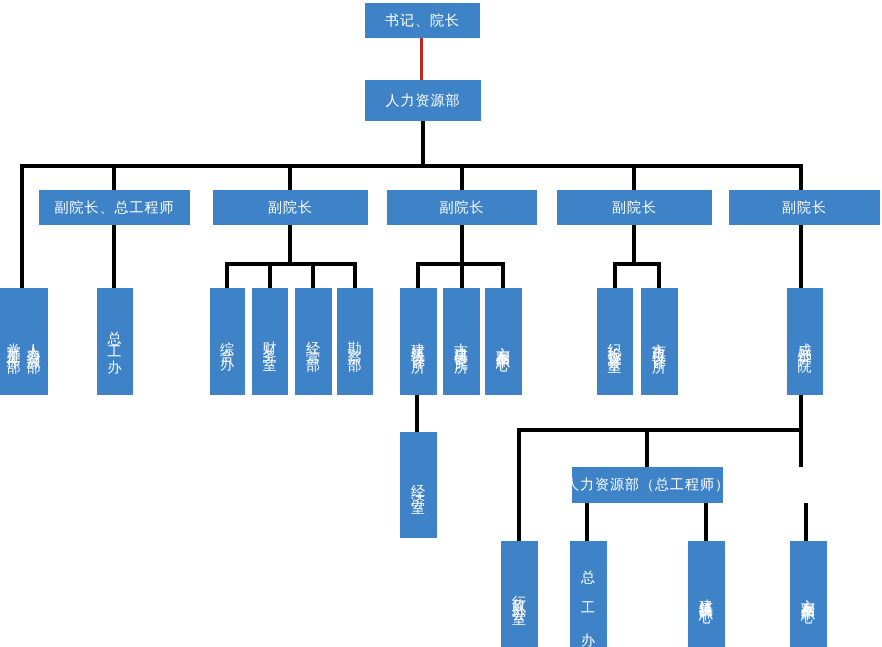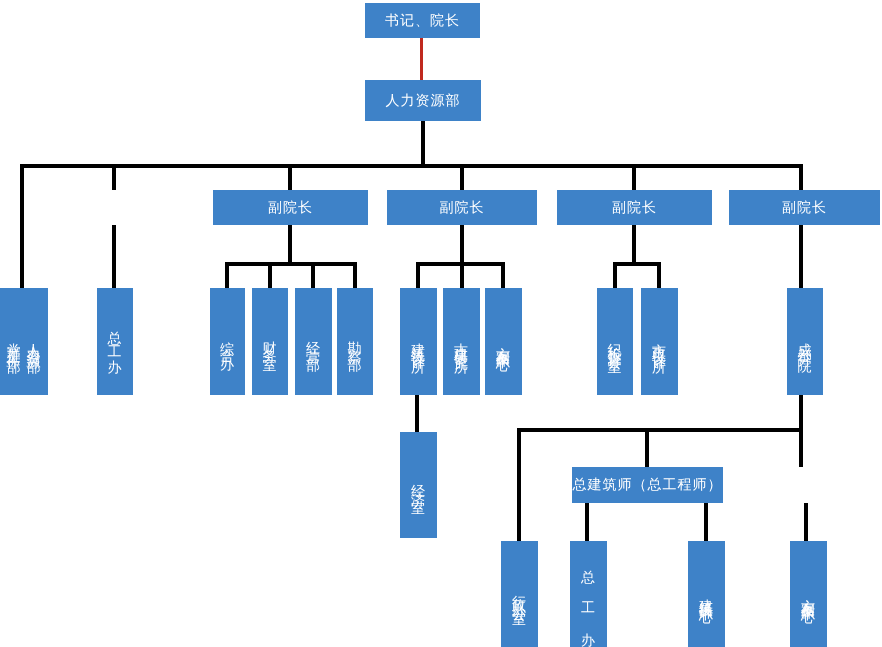--- a/index.html
+++ b/index.html
@@ -88,20 +88,23 @@
   <div class="ln" style="left:704px;top:503px;width:4px;height:38px;"></div>
   <div class="ln" style="left:804px;top:503px;width:4px;height:38px;"></div>
 
   <div class="box" style="left:365px;top:3px;width:115px;height:35px;">
       <span>书记、院长</span>
     </div>
   <div class="box" style="left:365px;top:80px;width:116px;height:41px;">
       <span>人力资源部</span>
     </div>
 
+  <div class="box" style="left:39px;top:190px;width:151px;height:35px;">
+      <span>副院长、总工程师</span>
+    </div>
   <div class="box" style="left:213px;top:190px;width:155px;height:35px;">
       <span>副院长</span>
     </div>
   <div class="box" style="left:387px;top:190px;width:150px;height:35px;">
       <span>副院长</span>
     </div>
   <div class="box" style="left:557px;top:190px;width:155px;height:35px;">
       <span>副院长</span>
     </div>
   <div class="box" style="left:729px;top:190px;width:151px;height:35px;">
@@ -144,21 +147,21 @@
     </div>
   <div class="vbox ls5" style="left:787px;top:288px;width:36px;height:107px;">
       <span>成都分院</span>
     </div>
 
   <div class="vbox ls8" style="left:400px;top:432px;width:37px;height:106px;">
       <span>经济室</span>
     </div>
 
   <div class="box" style="left:572px;top:467px;width:151px;height:36px;">
-      <span>总建筑师（总工程师）</span>
+      <span>人力资源部（总工程师）</span>
     </div>
 
   <div class="vbox" style="left:501px;top:541px;width:37px;height:106px;">
       <span>行政办公室</span>
     </div>
   <div class="vbox ls8" style="left:570px;top:541px;width:37px;height:106px;">
       <span>总 工 办</span>
     </div>
   <div class="vbox ls2" style="left:688px;top:541px;width:37px;height:106px;">
       <span>建筑设计中心</span>

